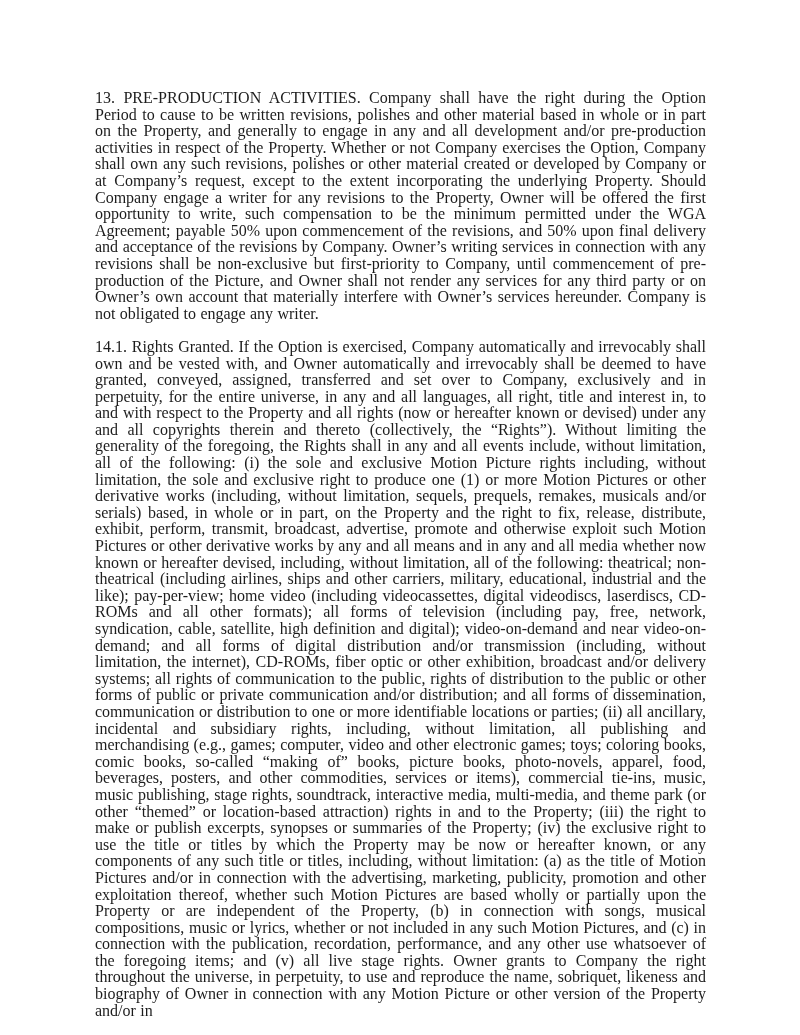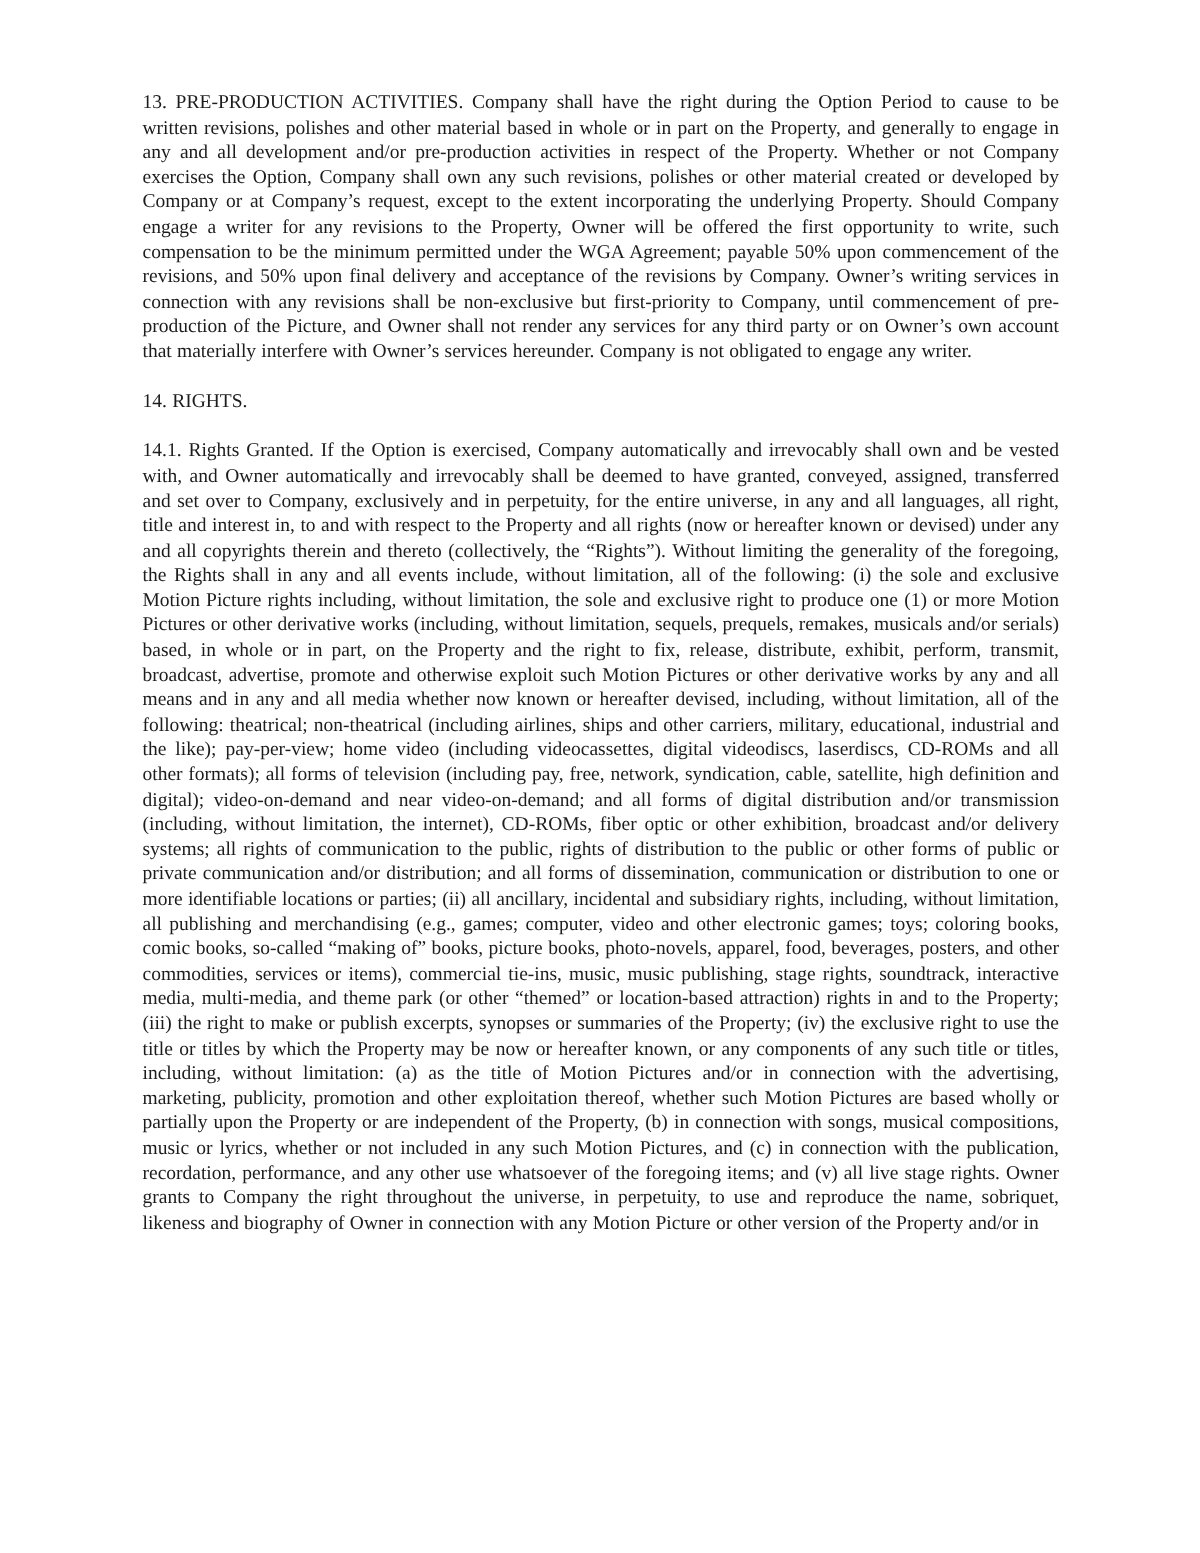--- a/index.html
+++ b/index.html
@@ -8,23 +8,23 @@
     padding: 0;
     background: #ffffff;
   }
 
   .page {
     position: relative;
     width: 800px;
     height: 1035px;
     background: #ffffff;
     box-sizing: border-box;
-    padding: 60px 94px 40px 95px;
+    padding: 90px 94px 40px 95px;
     font-family: "Liberation Serif", "DejaVu Serif", serif;
-    font-size: 13px;
+    font-size: 16px;
     line-height: 16.6px;
     color: #1c1c1c;
     overflow: hidden;
   }
 
   .para {
     margin: 0 0 16.6px 0;
     text-align: justify;
     text-justify: inter-word;
     word-spacing: 0.02em;
@@ -33,16 +33,15 @@
   .para.heading {
     text-align: left;
   }
 </style>
 </head>
 <body>
 
 <div class="page">
   <p class="para">13. PRE-PRODUCTION ACTIVITIES. Company shall have the right during the Option Period to cause to be written revisions, polishes and other material based in whole or in part on the Property, and generally to engage in any and all development and/or pre-production activities in respect of the Property. Whether or not Company exercises the Option, Company shall own any such revisions, polishes or other material created or developed by Company or at Company’s request, except to the extent incorporating the underlying Property. Should Company engage a writer for any revisions to the Property, Owner will be offered the first opportunity to write, such compensation to be the minimum permitted under the WGA Agreement; payable 50% upon commencement of the revisions, and 50% upon final delivery and acceptance of the revisions by Company. Owner’s writing services in connection with any revisions shall be non-exclusive but first-priority to Company, until commencement of pre-production of the Picture, and Owner shall not render any services for any third party or on Owner’s own account that materially interfere with Owner’s services hereunder. Company is not obligated to engage any writer.</p>
 
-  <p class="para heading">14. RIGHTS.</p>
 
   <p class="para">14.1. Rights Granted. If the Option is exercised, Company automatically and irrevocably shall own and be vested with, and Owner automatically and irrevocably shall be deemed to have granted, conveyed, assigned, transferred and set over to Company, exclusively and in perpetuity, for the entire universe, in any and all languages, all right, title and interest in, to and with respect to the Property and all rights (now or hereafter known or devised) under any and all copyrights therein and thereto (collectively, the “Rights”). Without limiting the generality of the foregoing, the Rights shall in any and all events include, without limitation, all of the following: (i) the sole and exclusive Motion Picture rights including, without limitation, the sole and exclusive right to produce one (1) or more Motion Pictures or other derivative works (including, without limitation, sequels, prequels, remakes, musicals and/or serials) based, in whole or in part, on the Property and the right to fix, release, distribute, exhibit, perform, transmit, broadcast, advertise, promote and otherwise exploit such Motion Pictures or other derivative works by any and all means and in any and all media whether now known or hereafter devised, including, without limitation, all of the following: theatrical; non-theatrical (including airlines, ships and other carriers, military, educational, industrial and the like); pay-per-view; home video (including videocassettes, digital videodiscs, laserdiscs, CD-ROMs and all other formats); all forms of television (including pay, free, network, syndication, cable, satellite, high definition and digital); video-on-demand and near video-on-demand; and all forms of digital distribution and/or transmission (including, without limitation, the internet), CD-ROMs, fiber optic or other exhibition, broadcast and/or delivery systems; all rights of communication to the public, rights of distribution to the public or other forms of public or private communication and/or distribution; and all forms of dissemination, communication or distribution to one or more identifiable locations or parties; (ii) all ancillary, incidental and subsidiary rights, including, without limitation, all publishing and merchandising (e.g., games; computer, video and other electronic games; toys; coloring books, comic books, so-called “making of” books, picture books, photo-novels, apparel, food, beverages, posters, and other commodities, services or items), commercial tie-ins, music, music publishing, stage rights, soundtrack, interactive media, multi-media, and theme park (or other “themed” or location-based attraction) rights in and to the Property; (iii) the right to make or publish excerpts, synopses or summaries of the Property; (iv) the exclusive right to use the title or titles by which the Property may be now or hereafter known, or any components of any such title or titles, including, without limitation: (a) as the title of Motion Pictures and/or in connection with the advertising, marketing, publicity, promotion and other exploitation thereof, whether such Motion Pictures are based wholly or partially upon the Property or are independent of the Property, (b) in connection with songs, musical compositions, music or lyrics, whether or not included in any such Motion Pictures, and (c) in connection with the publication, recordation, performance, and any other use whatsoever of the foregoing items; and (v) all live stage rights. Owner grants to Company the right throughout the universe, in perpetuity, to use and reproduce the name, sobriquet, likeness and biography of Owner in connection with any Motion Picture or other version of the Property and/or in</p>
 </div>
 
 </body></html>

